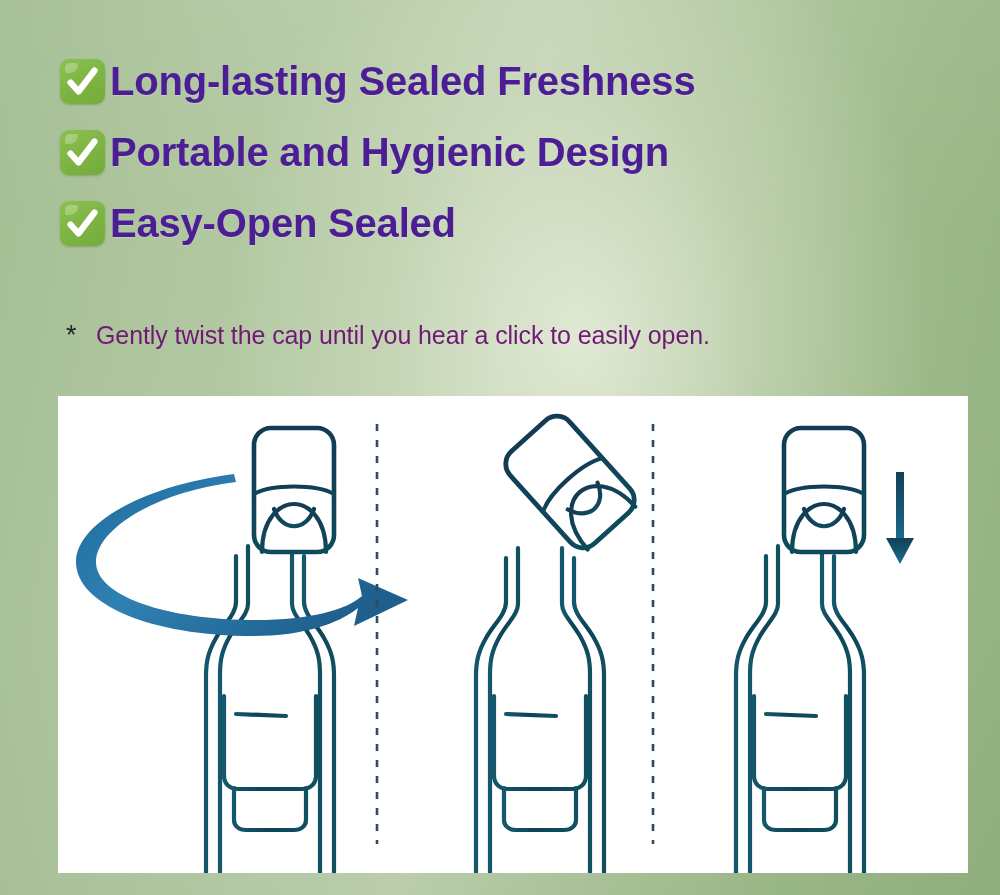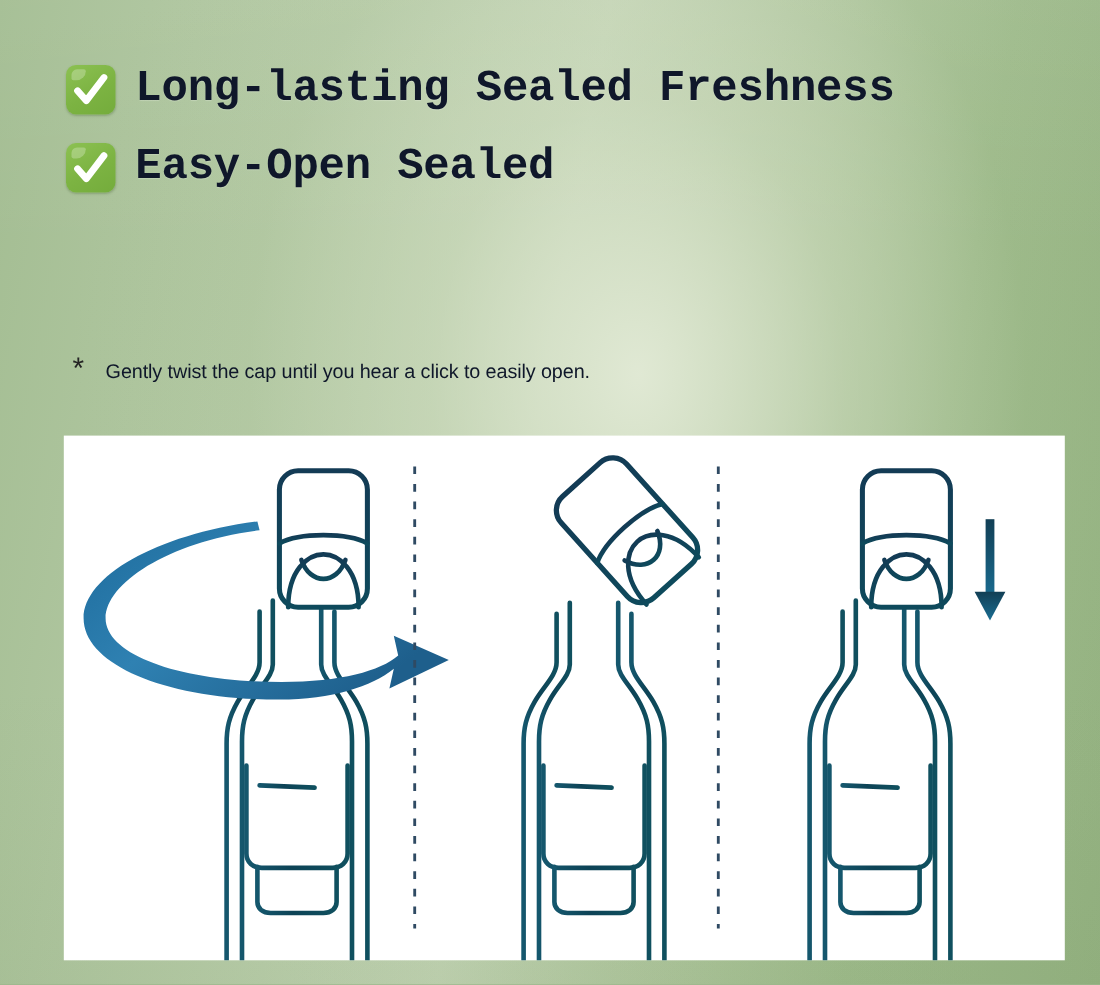--- a/index.html
+++ b/index.html
@@ -80,47 +80,46 @@
     height: 10px;
     border-radius: 6px 2px 10px 2px;
     background: rgba(255,255,255,0.26);
   }
   .check-box svg {
     position: absolute;
     left: 0;
     top: 0;
   }
   .feature-label {
-    margin-left: 18px;
+    margin-left: 5px;
     font-size: 40px;
     font-weight: bold;
-    color: #0f172a;
+    color: #4c1d95;
     letter-spacing: -0.2px;
     white-space: nowrap;
     text-shadow: 0 1px 1px rgba(255,255,255,0.22);
-    font-family: Liberation Mono, monospace;
   }
 
   
   #note-line {
     position: absolute;
     left: 66px;
     top: 320px;
     display: flex;
     align-items: baseline;
     white-space: nowrap;
   }
   #note-asterisk {
     font-size: 27px;
     color: #242424;
     width: 30px;
   }
   #note-text {
-    font-size: 18px;
-    color: #0f172a;
+    font-size: 25px;
+    color: #701a75;
     letter-spacing: -0.1px;
   }
 
   
   #illustration-panel {
     position: absolute;
     left: 58px;
     top: 396px;
     width: 910px;
     height: 477px;
@@ -141,20 +140,28 @@
 
     <div class="feature-row">
       <span class="check-box">
         <svg width="45" height="45" viewBox="0 0 45 45" aria-hidden="true">
           <path d="M10.5 23.5 L18.5 32.5 L34.5 11.5" fill="none" stroke="#ffffff" stroke-width="6.2" stroke-linecap="round" stroke-linejoin="round"></path>
         </svg>
       </span>
       <span class="feature-label">Long-lasting Sealed Freshness</span>
     </div>
 
+    <div class="feature-row">
+      <span class="check-box">
+        <svg width="45" height="45" viewBox="0 0 45 45" aria-hidden="true">
+          <path d="M10.5 23.5 L18.5 32.5 L34.5 11.5" fill="none" stroke="#ffffff" stroke-width="6.2" stroke-linecap="round" stroke-linejoin="round"></path>
+        </svg>
+      </span>
+      <span class="feature-label">Portable and Hygienic Design</span>
+    </div>
 
     <div class="feature-row">
       <span class="check-box">
         <svg width="45" height="45" viewBox="0 0 45 45" aria-hidden="true">
           <path d="M10.5 23.5 L18.5 32.5 L34.5 11.5" fill="none" stroke="#ffffff" stroke-width="6.2" stroke-linecap="round" stroke-linejoin="round"></path>
         </svg>
       </span>
       <span class="feature-label">Easy-Open Sealed</span>
     </div>
 

